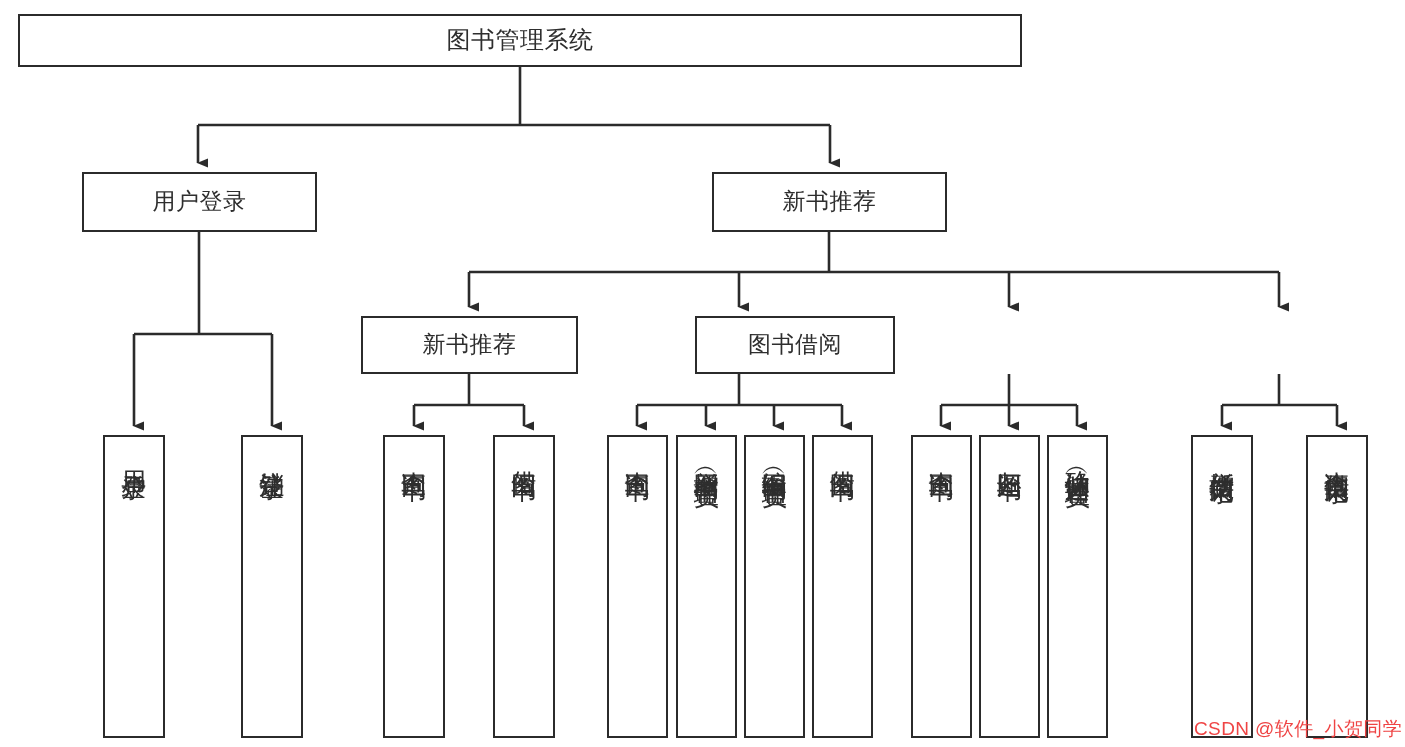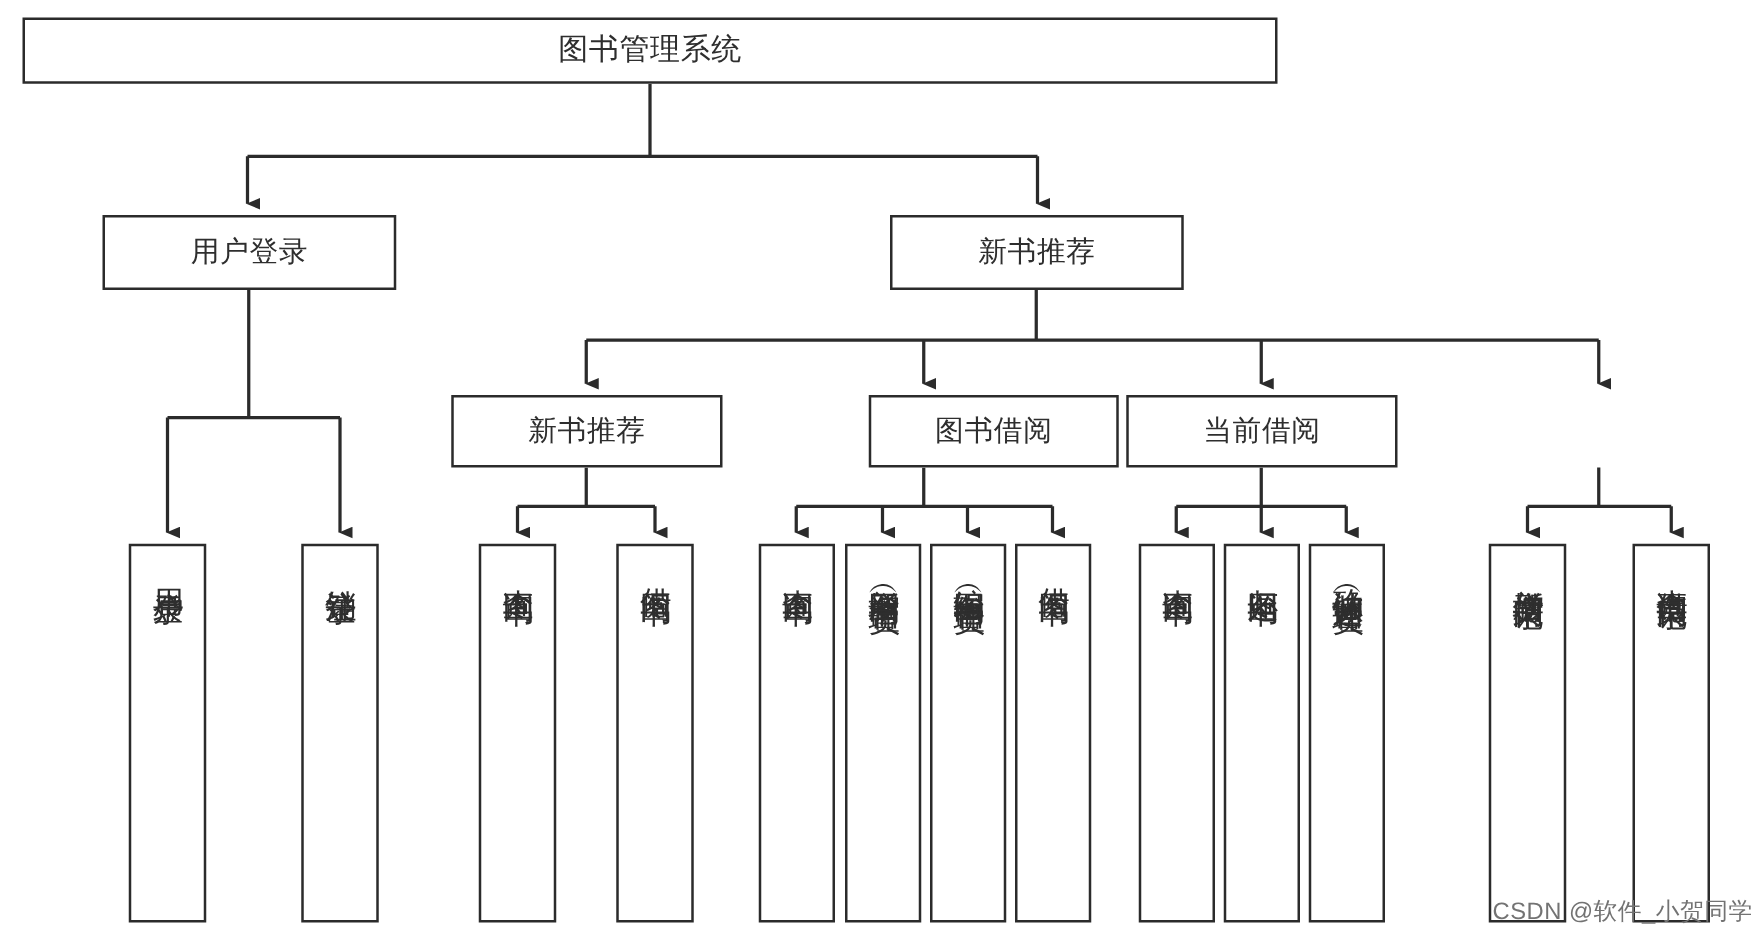--- a/index.html
+++ b/index.html
@@ -63,21 +63,21 @@
     line-height: 1.22;
     letter-spacing: 2px;
     max-height: 272px;
   }
   .node.v.tall .lbl {
     max-height: 282px;
   }
   .watermark {
     position: absolute;
     font-size: 19px;
-    color: #737373;
+    color: #ef4444;
     white-space: nowrap;
     letter-spacing: 0.4px;
   }
 </style>
 </head>
 <body>
 
 <div id="canvas">
 
   <svg class="wires" viewBox="0 0 1405 747" xmlns="http://www.w3.org/2000/svg">
@@ -140,23 +140,20 @@
   <div class="node h" style="left:712px; top:172px; width:235px; height:60px;">
     <span class="lbl">新书推荐</span>
   </div>
 
   <div class="node h" style="left:361px; top:316px; width:217px; height:58px;">
     <span class="lbl">新书推荐</span>
   </div>
   <div class="node h" style="left:647px; top:316px; width:200px; height:58px;margin-left:48px;">
     <span class="lbl">图书借阅</span>
   </div>
-  <div class="node h" style="left:901px; top:316px; width:217px; height:58px;">
-    <span class="lbl">当前借阅</span>
-  </div>
 
   <div class="node v" style="left:103px; top:435px; width:62px; height:303px;">
     <span class="lbl">用户登录</span>
   </div>
   <div class="node v" style="left:241px; top:435px; width:62px; height:303px;">
     <span class="lbl">注销登录</span>
   </div>
 
   <div class="node v" style="left:383px; top:435px; width:62px; height:303px;">
     <span class="lbl">查询图书</span>

